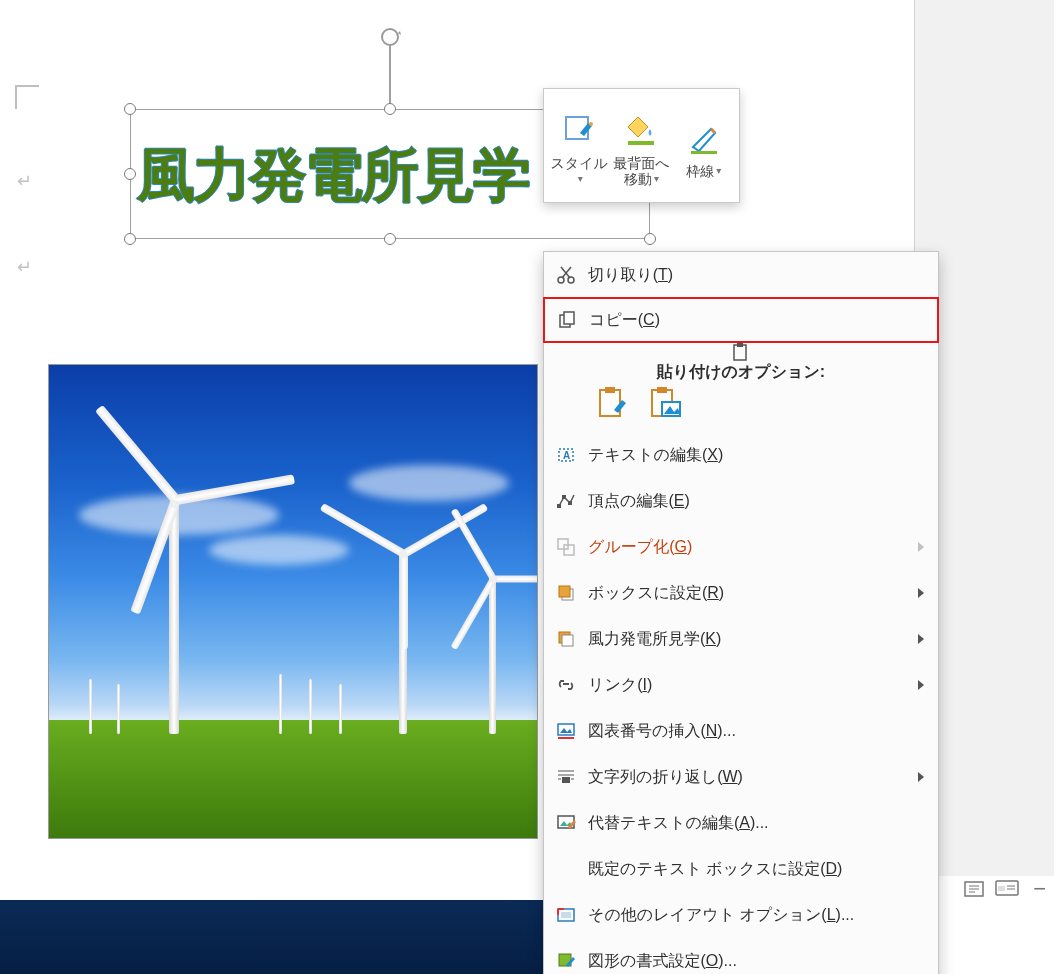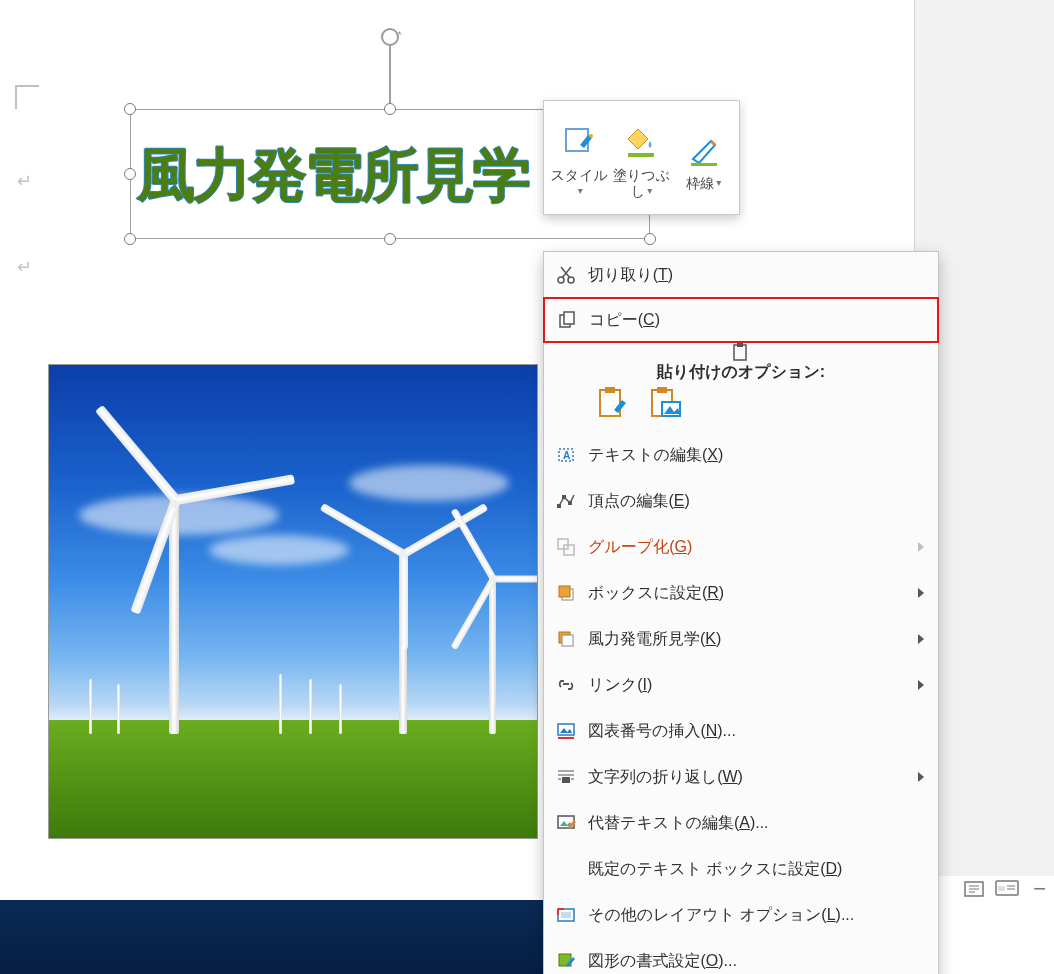--- a/index.html
+++ b/index.html
@@ -34,21 +34,21 @@
   .turbine{position:absolute;bottom:22%;}
   .mast{width:6px;background:linear-gradient(90deg,#d8d8d8,#ffffff,#d8d8d8);margin:0 auto;border-radius:2px;}
   .hub{position:absolute;left:50%;top:-4px;margin-left:-4px;width:8px;height:8px;background:#efefef;border-radius:50%;}
   .blades{position:absolute;left:50%;top:0;}
   .blade{position:absolute;left:-3px;top:0;width:6px;background:linear-gradient(90deg,#e6e6e6,#ffffff,#e6e6e6);border-radius:3px;transform-origin:50% 0;}
 
   
   .footer-bar{position:absolute;left:0;right:140px;bottom:0;height:74px;background:linear-gradient(#0a2a56,#061f43);}
 
   
-  .mini-toolbar{position:absolute;left:543px;top:100px;width:197px;height:115px;background:#fff;border:1px solid #c9c9c9;box-shadow:0 4px 10px rgba(0,0,0,0.2);display:flex;align-items:center;justify-content:space-around;padding:4px 4px 0 4px;z-index:8;}
+  .mini-toolbar{position:absolute;left:543px;top:88px;width:197px;height:115px;background:#fff;border:1px solid #c9c9c9;box-shadow:0 4px 10px rgba(0,0,0,0.2);display:flex;align-items:center;justify-content:space-around;padding:4px 4px 0 4px;z-index:8;}
   .mini-btn{width:60px;text-align:center;font-size:14px;color:#444;cursor:pointer;}
   .mini-btn .ico{height:42px;display:flex;align-items:center;justify-content:center;}
   .mini-btn .lbl{line-height:16px;margin-top:4px;}
   .mini-btn small{font-size:10px;color:#777;display:inline-block;margin-left:2px;vertical-align:top;}
 
   
   .ctx{position:absolute;left:543px;top:251px;width:396px;background:#fbfbfb;border:1px solid #c5c5c5;box-shadow:0 6px 14px rgba(0,0,0,0.25);z-index:10;}
   .ctx .row{display:flex;align-items:center;height:46px;position:relative;cursor:default;}
   .ctx .ico-cell{width:44px;display:flex;align-items:center;justify-content:center;color:#555;}
   .ctx .txt{flex:1;color:#2f2f2f;font-size:16px;}
@@ -185,21 +185,21 @@
     <div class="lbl"><span>スタイル</span><small>▾</small></div>
   </div>
   <div class="mini-btn">
     <div class="ico">
       <svg width="34" height="34" viewBox="0 0 34 34">
           <path d="M14 4 l10 10 -10 10 -10 -10 z" fill="#ffd560" stroke="#c79020"></path>
           <path d="M26 16 q3 4 0 7 q-3 -3 0 -7" fill="#5ab0e6"></path>
           <rect x="4" y="28" width="26" height="4" fill="#7fba2c"></rect>
         </svg>
     </div>
-    <div class="lbl"><span>塗りつぶし</span><small>▾</small></div>
+    <div class="lbl"><span>最背面へ移動</span><small>▾</small></div>
   </div>
   <div class="mini-btn">
     <div class="ico">
       <svg width="34" height="34" viewBox="0 0 34 34">
           <path d="M6 26 L24 8 l4 4 L12 30 z" fill="none" stroke="#1f8fd4" stroke-width="2"></path>
           <path d="M24 8 l4 4" stroke="#e0863a" stroke-width="3"></path>
           <rect x="4" y="30" width="26" height="3" fill="#7fba2c"></rect>
         </svg>
     </div>
     <div class="lbl"><span>枠線</span><small>▾</small></div>

